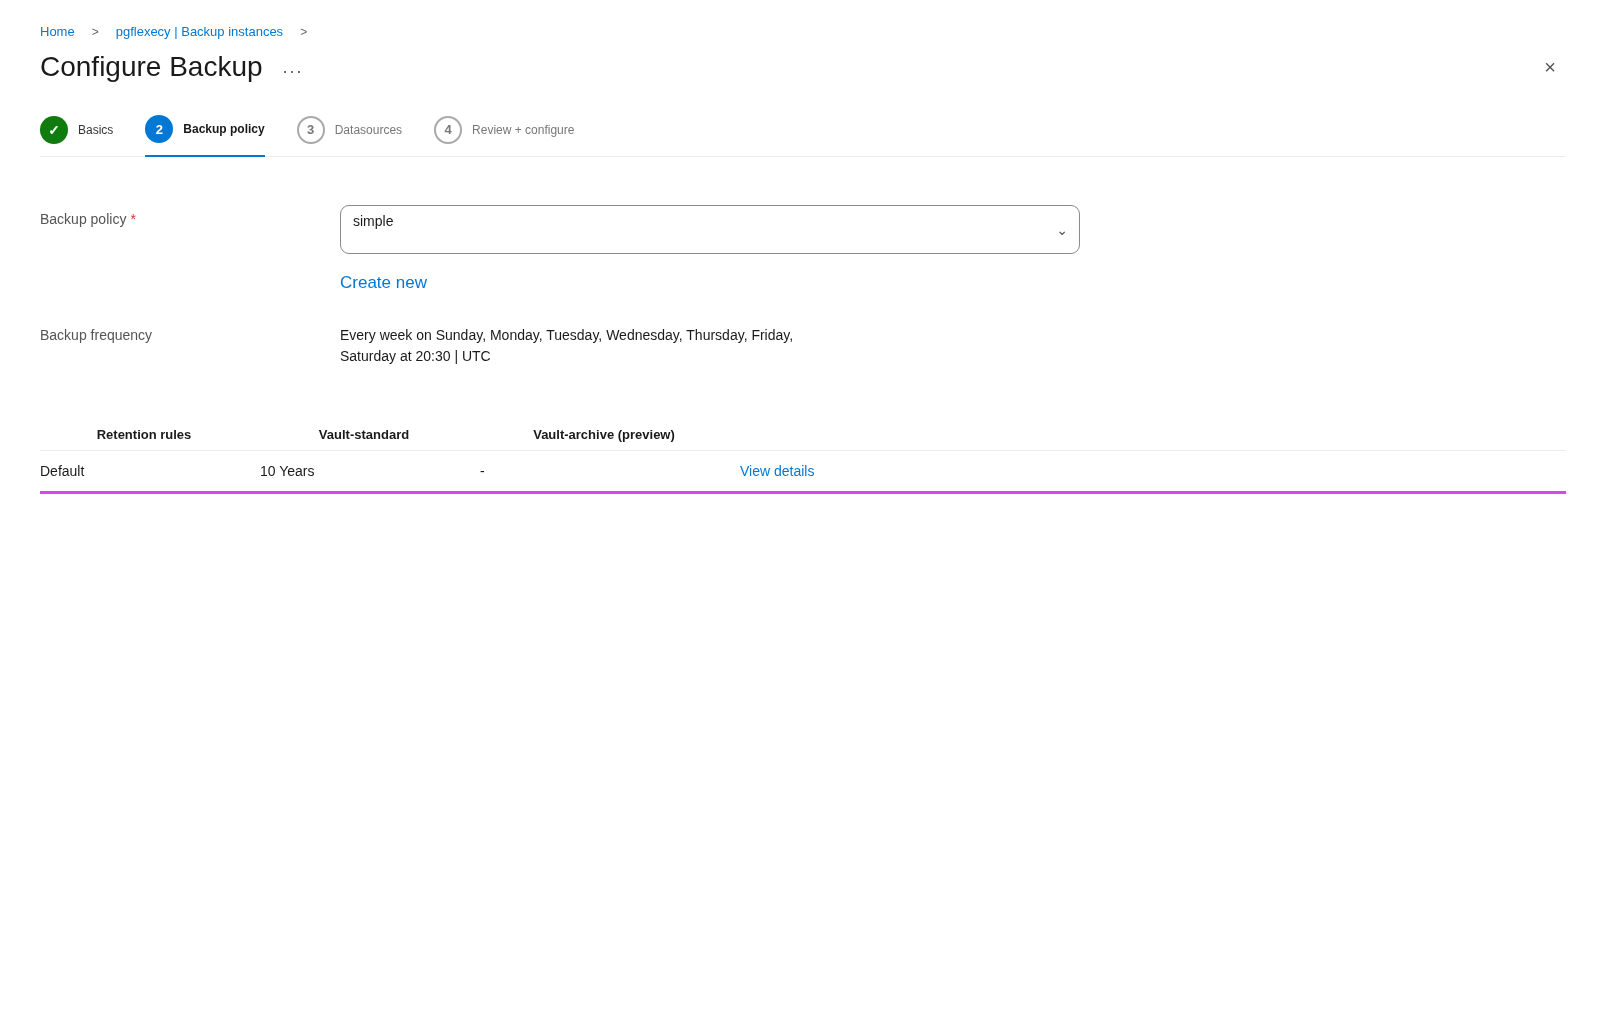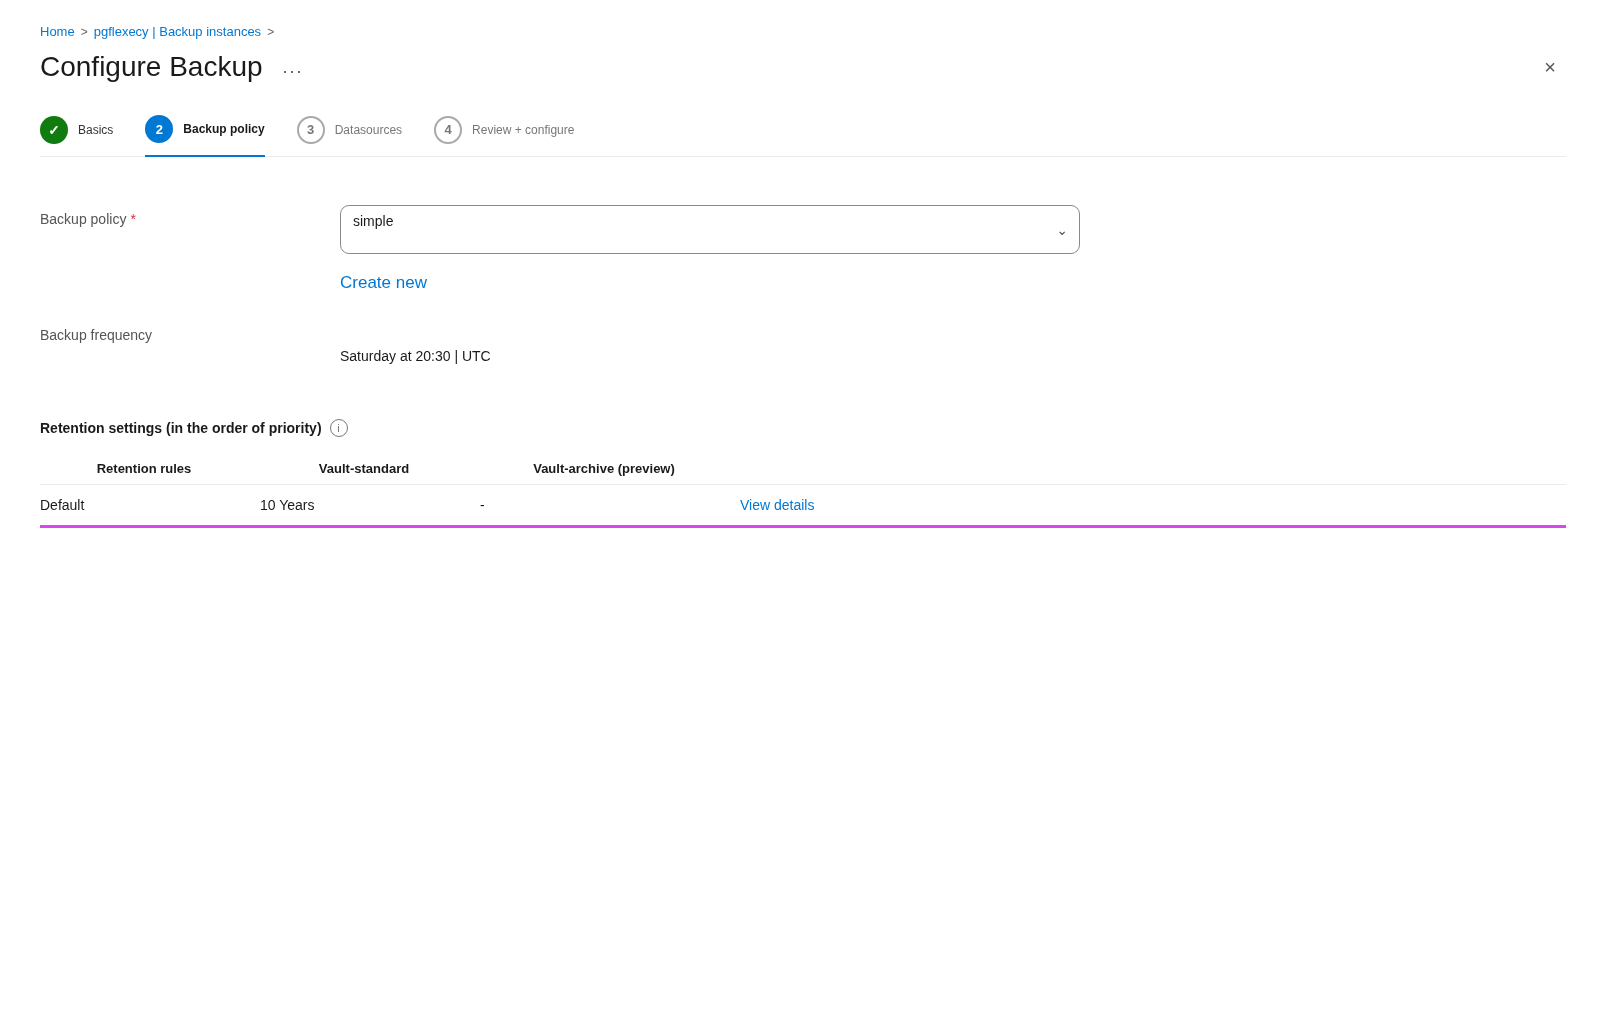--- a/index.html
+++ b/index.html
@@ -15,21 +15,21 @@
     .page-container {
       padding: 24px 40px 40px 40px;
       position: relative;
       max-width: 1606px;
     }
 
     
     .breadcrumb {
       display: flex;
       align-items: center;
-      gap: 6px;
+      gap: 17px;
       font-size: 13px;
       color: #0078d4;
       margin-bottom: 12px;
     }
     .breadcrumb a {
       color: #0078d4;
       text-decoration: none;
       cursor: pointer;
     }
     .breadcrumb-separator {
@@ -337,34 +337,30 @@
         <a class="create-new-link">Create new</a>
       </div>
     </div>
 
     <div class="form-row">
       <div class="form-label">
         <span>Backup frequency</span>
       </div>
       <div class="form-control">
         <div class="frequency-value">
-          <br>
+          <span>Every week on Sunday, Monday, Tuesday, Wednesday, Thursday, Friday,</span><br>
           <span>Saturday at 20:30 | UTC</span>
         </div>
       </div>
     </div>
 
   </div>
 
   <div style="margin-top: 16px;">
 
-    <div class="section-heading-row">
-      <span class="section-heading">Retention settings (in the order of priority)</span>
-      <div class="info-icon">i</div>
-    </div>
 
     <table class="retention-table">
       <thead>
         <tr>
           <th class="col-rules">Retention rules</th>
           <th class="col-vault-std">Vault-standard</th>
           <th class="col-vault-arc">Vault-archive (preview)</th>
           <th class="col-actions"></th>
         </tr>
       </thead>

